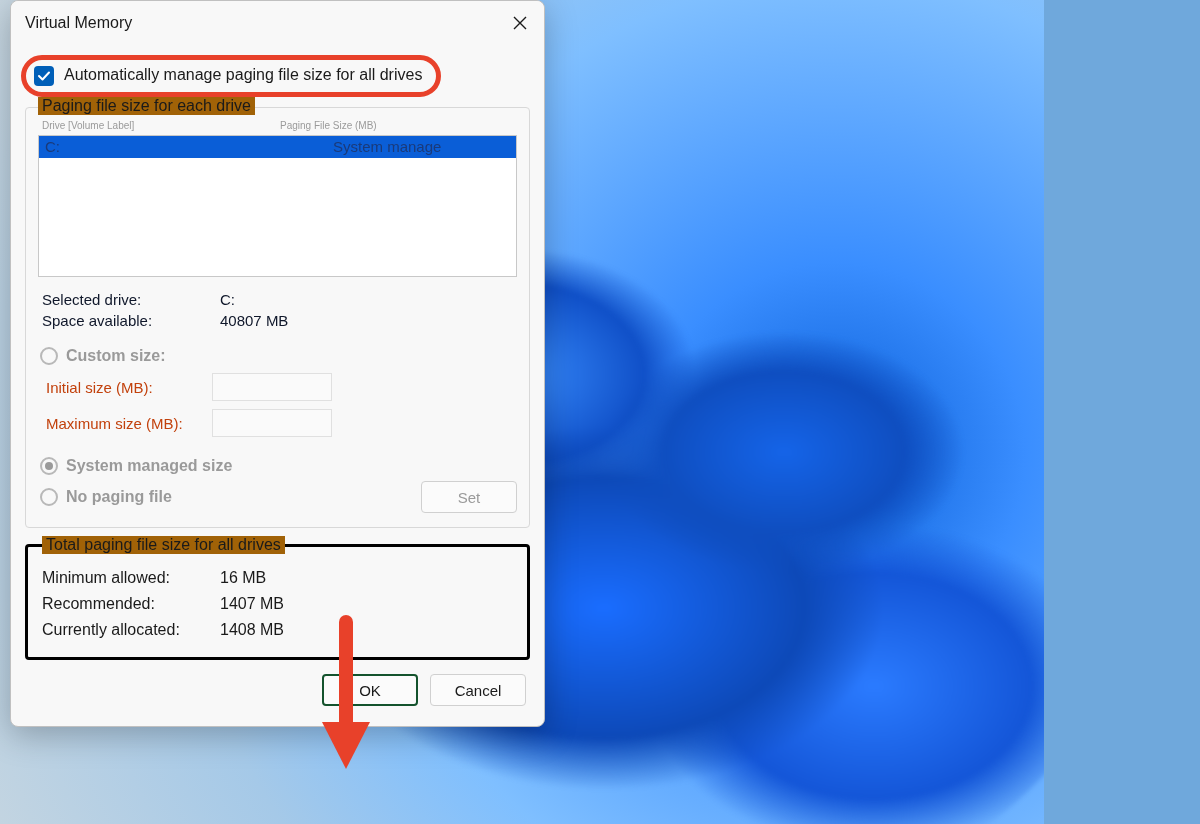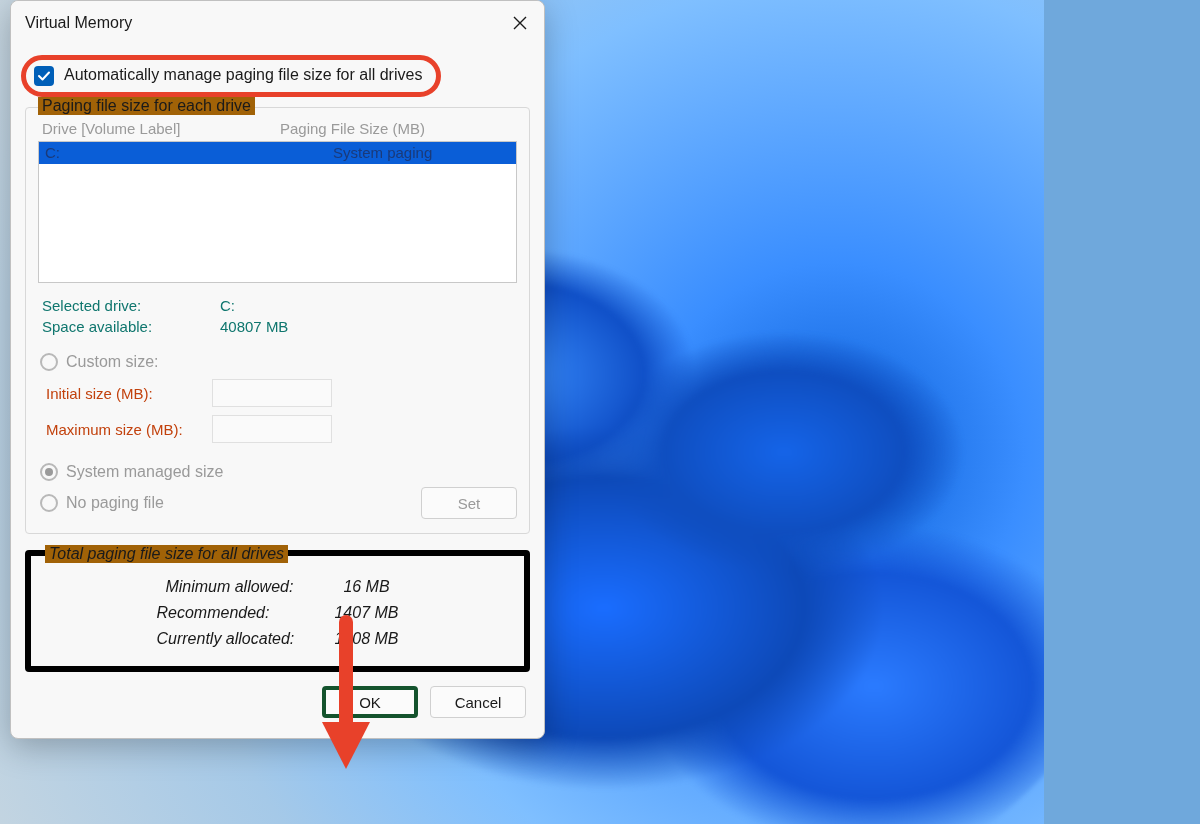--- a/index.html
+++ b/index.html
@@ -84,21 +84,21 @@
     position: relative;
     top: -11px;
     background: #a16207;
     padding: 0 4px;
     font-size: 16px;
     display: inline-block;
   }
   .list-header {
     display: flex;
     color: #9a9a9a;
-    font-size: 15px;
+    font-size: 10px;
     padding: 0 4px 4px 4px;
     margin-top: -6px;
   }
   .col-drive { width: 238px; }
   .col-size { flex: 1; }
   .drive-list {
     border: 1px solid #c8c8c8;
     background: #fff;
     height: 142px;
     overflow: hidden;
@@ -111,32 +111,33 @@
     padding: 0 6px;
   }
   .drive-row.selected {
     background: #0a5ed7;
     color: #1a3a7a;
   }
   .drive-row .c1 { width: 288px; }
   .drive-row .c2 { flex: 1; }
   .info-row {
     display: flex;
-    color: #0f766e;
+    color: #0f172a;
     font-size: 15px;
     padding: 2px 4px;
   }
   .info-row .lbl { width: 178px; }
   .info-row .val { }
   .spacer-8 { height: 12px; }
   .radio-row {
     display: flex; align-items: center;
     padding: 4px 2px;
     color: #9a9a9a;
     font-size: 16px;
+    font-weight: bold;
   }
   .radio {
     width: 18px; height: 18px;
     border: 2px solid #b8b8b8;
     border-radius: 50%;
     margin-right: 8px;
     flex-shrink: 0;
     display: flex; align-items: center; justify-content: center;
   }
   .radio.checked::after {
@@ -165,36 +166,34 @@
     min-width: 96px; height: 32px;
     border: 1px solid #d0d0d0;
     background: #fbfbfb;
     border-radius: 4px;
     font-size: 15px;
     display: flex; align-items: center; justify-content: center;
     cursor: pointer;
   }
   .btn.disabled { color: #9a9a9a; cursor: default; }
   .btn.primary {
-    border: 4px solid #14532d;
+    border: 2px solid #14532d;
     color: #1a1a1a;
   }
   .group2 {
-    border: 6px solid #000000;
+    border: 3px solid #000000;
     border-radius: 4px;
     margin-top: 16px;
     padding: 0 14px 14px 14px;
     position: relative;
-    font-style: italic;
   }
   .stat-row {
     display: flex;
     font-size: 16px;
     padding: 4px 0;
-    justify-content: center;
   }
   .stat-row .lbl { width: 178px; }
   .dialog-buttons {
     display: flex; justify-content: flex-end; gap: 12px;
     padding: 14px 4px 4px 4px;
   }
   .arrow {
     position: absolute;
     left: 316px; top: 614px;
     pointer-events: none;
@@ -230,21 +229,21 @@
       <div class="group">
         <span class="group-legend">Paging file size for each drive</span>
 
         <div class="list-header">
           <span class="col-drive">Drive  [Volume Label]</span>
           <span class="col-size">Paging File Size (MB)</span>
         </div>
         <div class="drive-list">
           <div class="drive-row selected">
             <span class="c1">C:</span>
-            <span class="c2">System paging</span>
+            <span class="c2">System manage</span>
           </div>
         </div>
 
         <div class="spacer-8"></div>
 
         <div class="info-row">
           <span class="lbl">Selected drive:</span>
           <span class="val">C:</span>
         </div>
         <div class="info-row">

